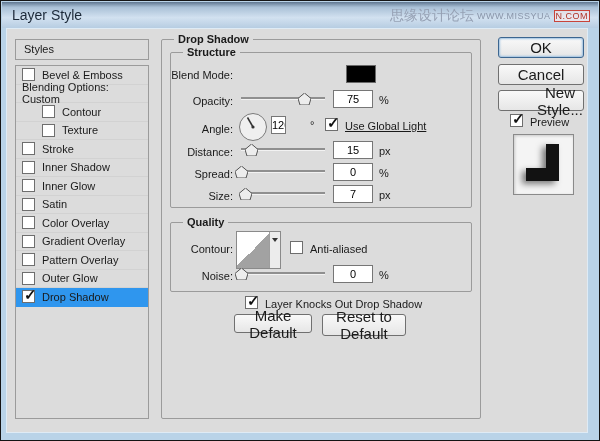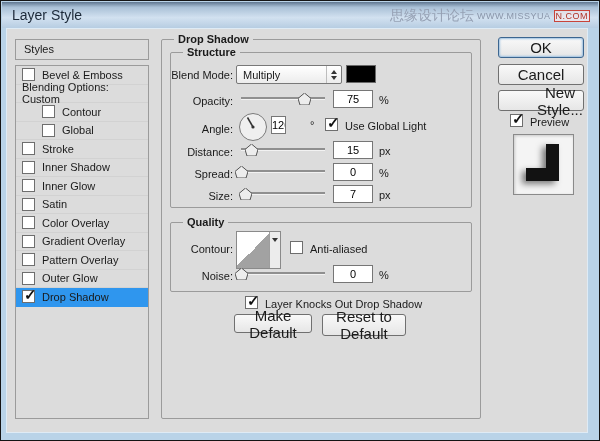--- a/index.html
+++ b/index.html
@@ -92,21 +92,21 @@
       </div>
       <div class="srow">
         <span>Blending Options: Custom</span>
       </div>
       <div class="srow indent">
         <span class="cb"></span>
         <span>Contour</span>
       </div>
       <div class="srow indent">
         <span class="cb"></span>
-        <span>Global</span>
+        <span>Texture</span>
       </div>
       <div class="srow">
         <span class="cb"></span>
         <span>Stroke</span>
       </div>
       <div class="srow">
         <span class="cb"></span>
         <span>Inner Shadow</span>
       </div>
       <div class="srow">
@@ -139,27 +139,20 @@
       </div>
     </div>
 
     <div class="groupbox" style="left:154px; top:10px; width:320px; height:380px;">
       <span class="legend">Drop Shadow</span>
 
       <div class="groupbox" style="left:8px; top:12px; width:302px; height:156px;">
         <span class="legend">Structure</span>
 
         <span class="rlbl" style="top:16px;">Blend Mode:</span>
-        <div class="dropdown" style="left:65px; top:12px; width:106px; height:19px;">
-          <span>Multiply</span>
-          <span class="dd-arrows">
-            <span class="tri-up"></span>
-              <span class="tri-down"></span>
-          </span>
-        </div>
         <div class="swatch" style="left:175px; top:12px; width:30px; height:18px;"></div>
 
         <span class="rlbl" style="top:42px;">Opacity:</span>
         <div class="slider" style="left:70px; top:39px;">
           <div class="track"></div>
           <svg class="thumb" style="left:calc(75% - 6px);" width="13" height="12">
               <path d="M6.5 0 L13 5.5 L11 12 L2 12 L0 5.5 Z" fill="#ededed" stroke="#555"></path>
             </svg>
         </div>
         <input class="tinput" style="left: 162px; top: 37px;" value="75">
@@ -167,21 +160,21 @@
 
         <span class="rlbl" style="top:70px;">Angle:</span>
         <svg style="position:absolute; left:67px; top:59px;" width="30" height="30">
           <circle cx="15" cy="15" r="13.5" fill="#efefef" stroke="#7a7a7a"></circle>
           <line x1="15" y1="15" x2="9.5" y2="5.5" stroke="#333" stroke-width="1.5"></line>
           <circle cx="15" cy="15" r="1.6" fill="#333"></circle>
         </svg>
         <input class="tinput" style="left: 100px; top: 63px; width: 15px;" value="120">
         <span class="lbl" style="left:139px; top:66px;">°</span>
         <span class="cb checked" style="position:absolute; left:154px; top:65px;"></span>
-        <span class="lbl" style="left:174px; top:67px;">Use Global Light</span>
+        <span class="lbl" style="left:174px; top:67px;text-decoration:underline;">Use Global Light</span>
 
         <span class="rlbl" style="top:93px;">Distance:</span>
         <div class="slider" style="left:70px; top:90px;">
           <div class="track"></div>
           <svg class="thumb" style="left:calc(12% - 6px);" width="13" height="12">
               <path d="M6.5 0 L13 5.5 L11 12 L2 12 L0 5.5 Z" fill="#ededed" stroke="#555"></path>
             </svg>
         </div>
         <input class="tinput" style="left: 162px; top: 88px;" value="15">
         <span class="lbl" style="left:208px; top:92px;">px</span>

